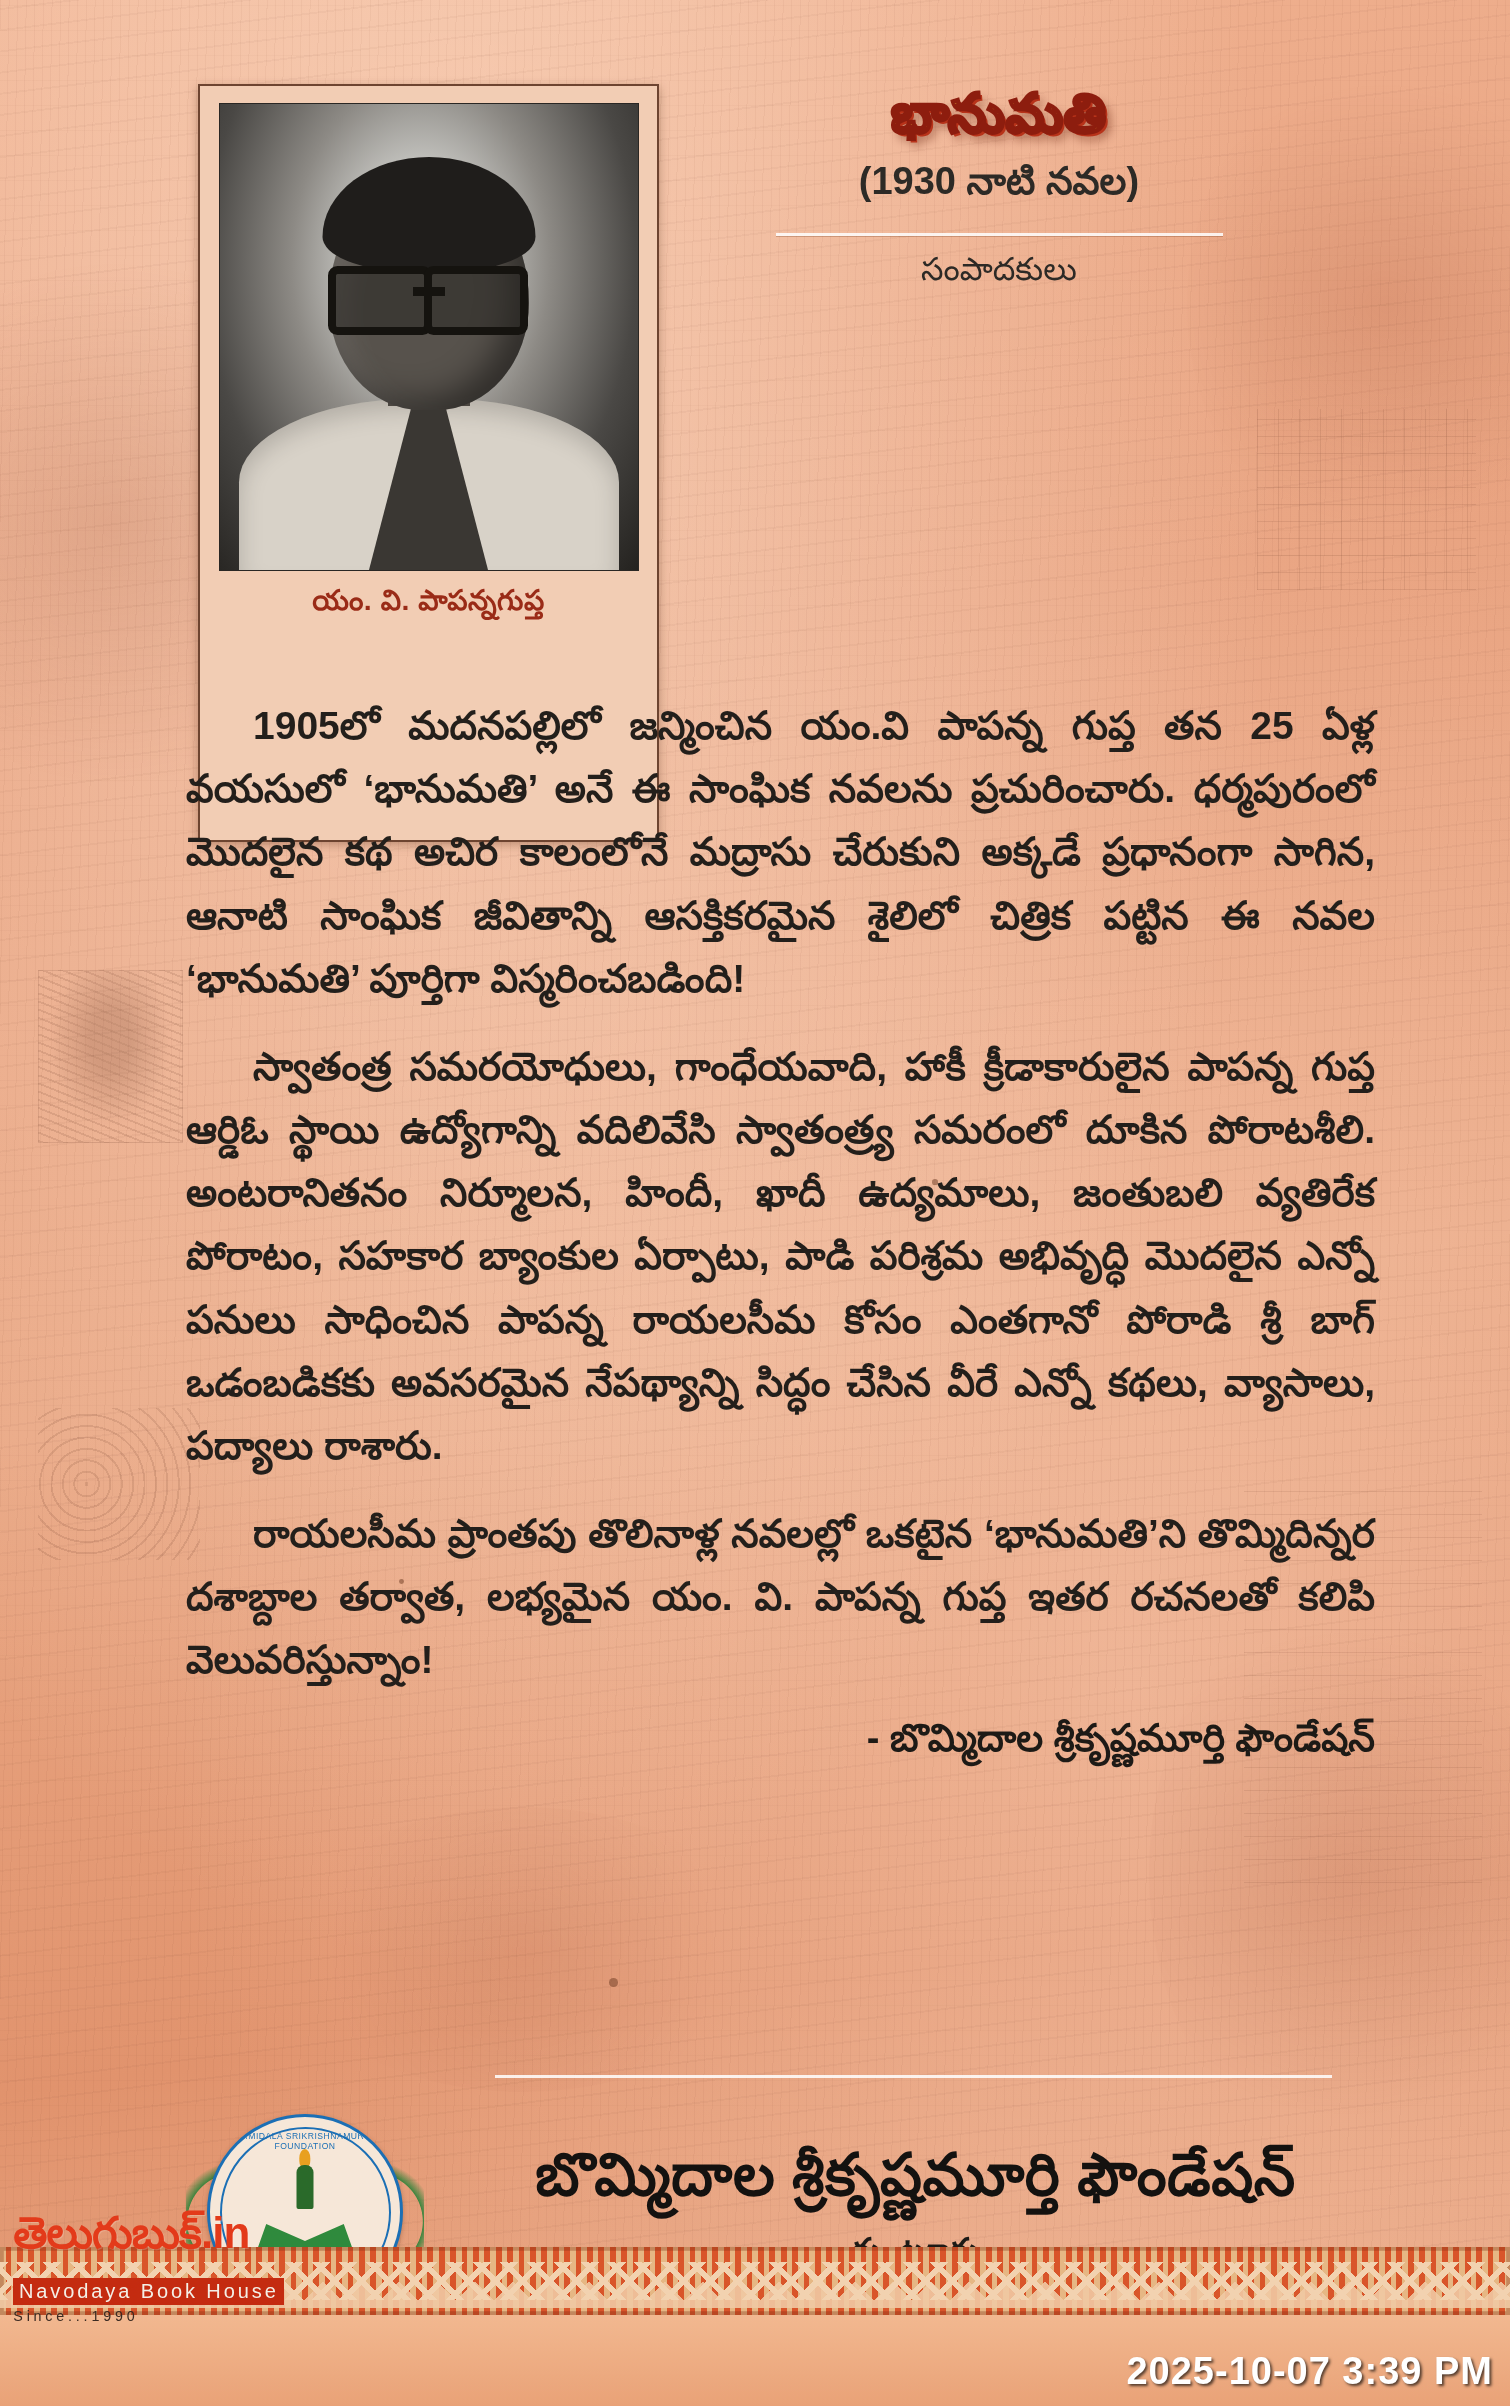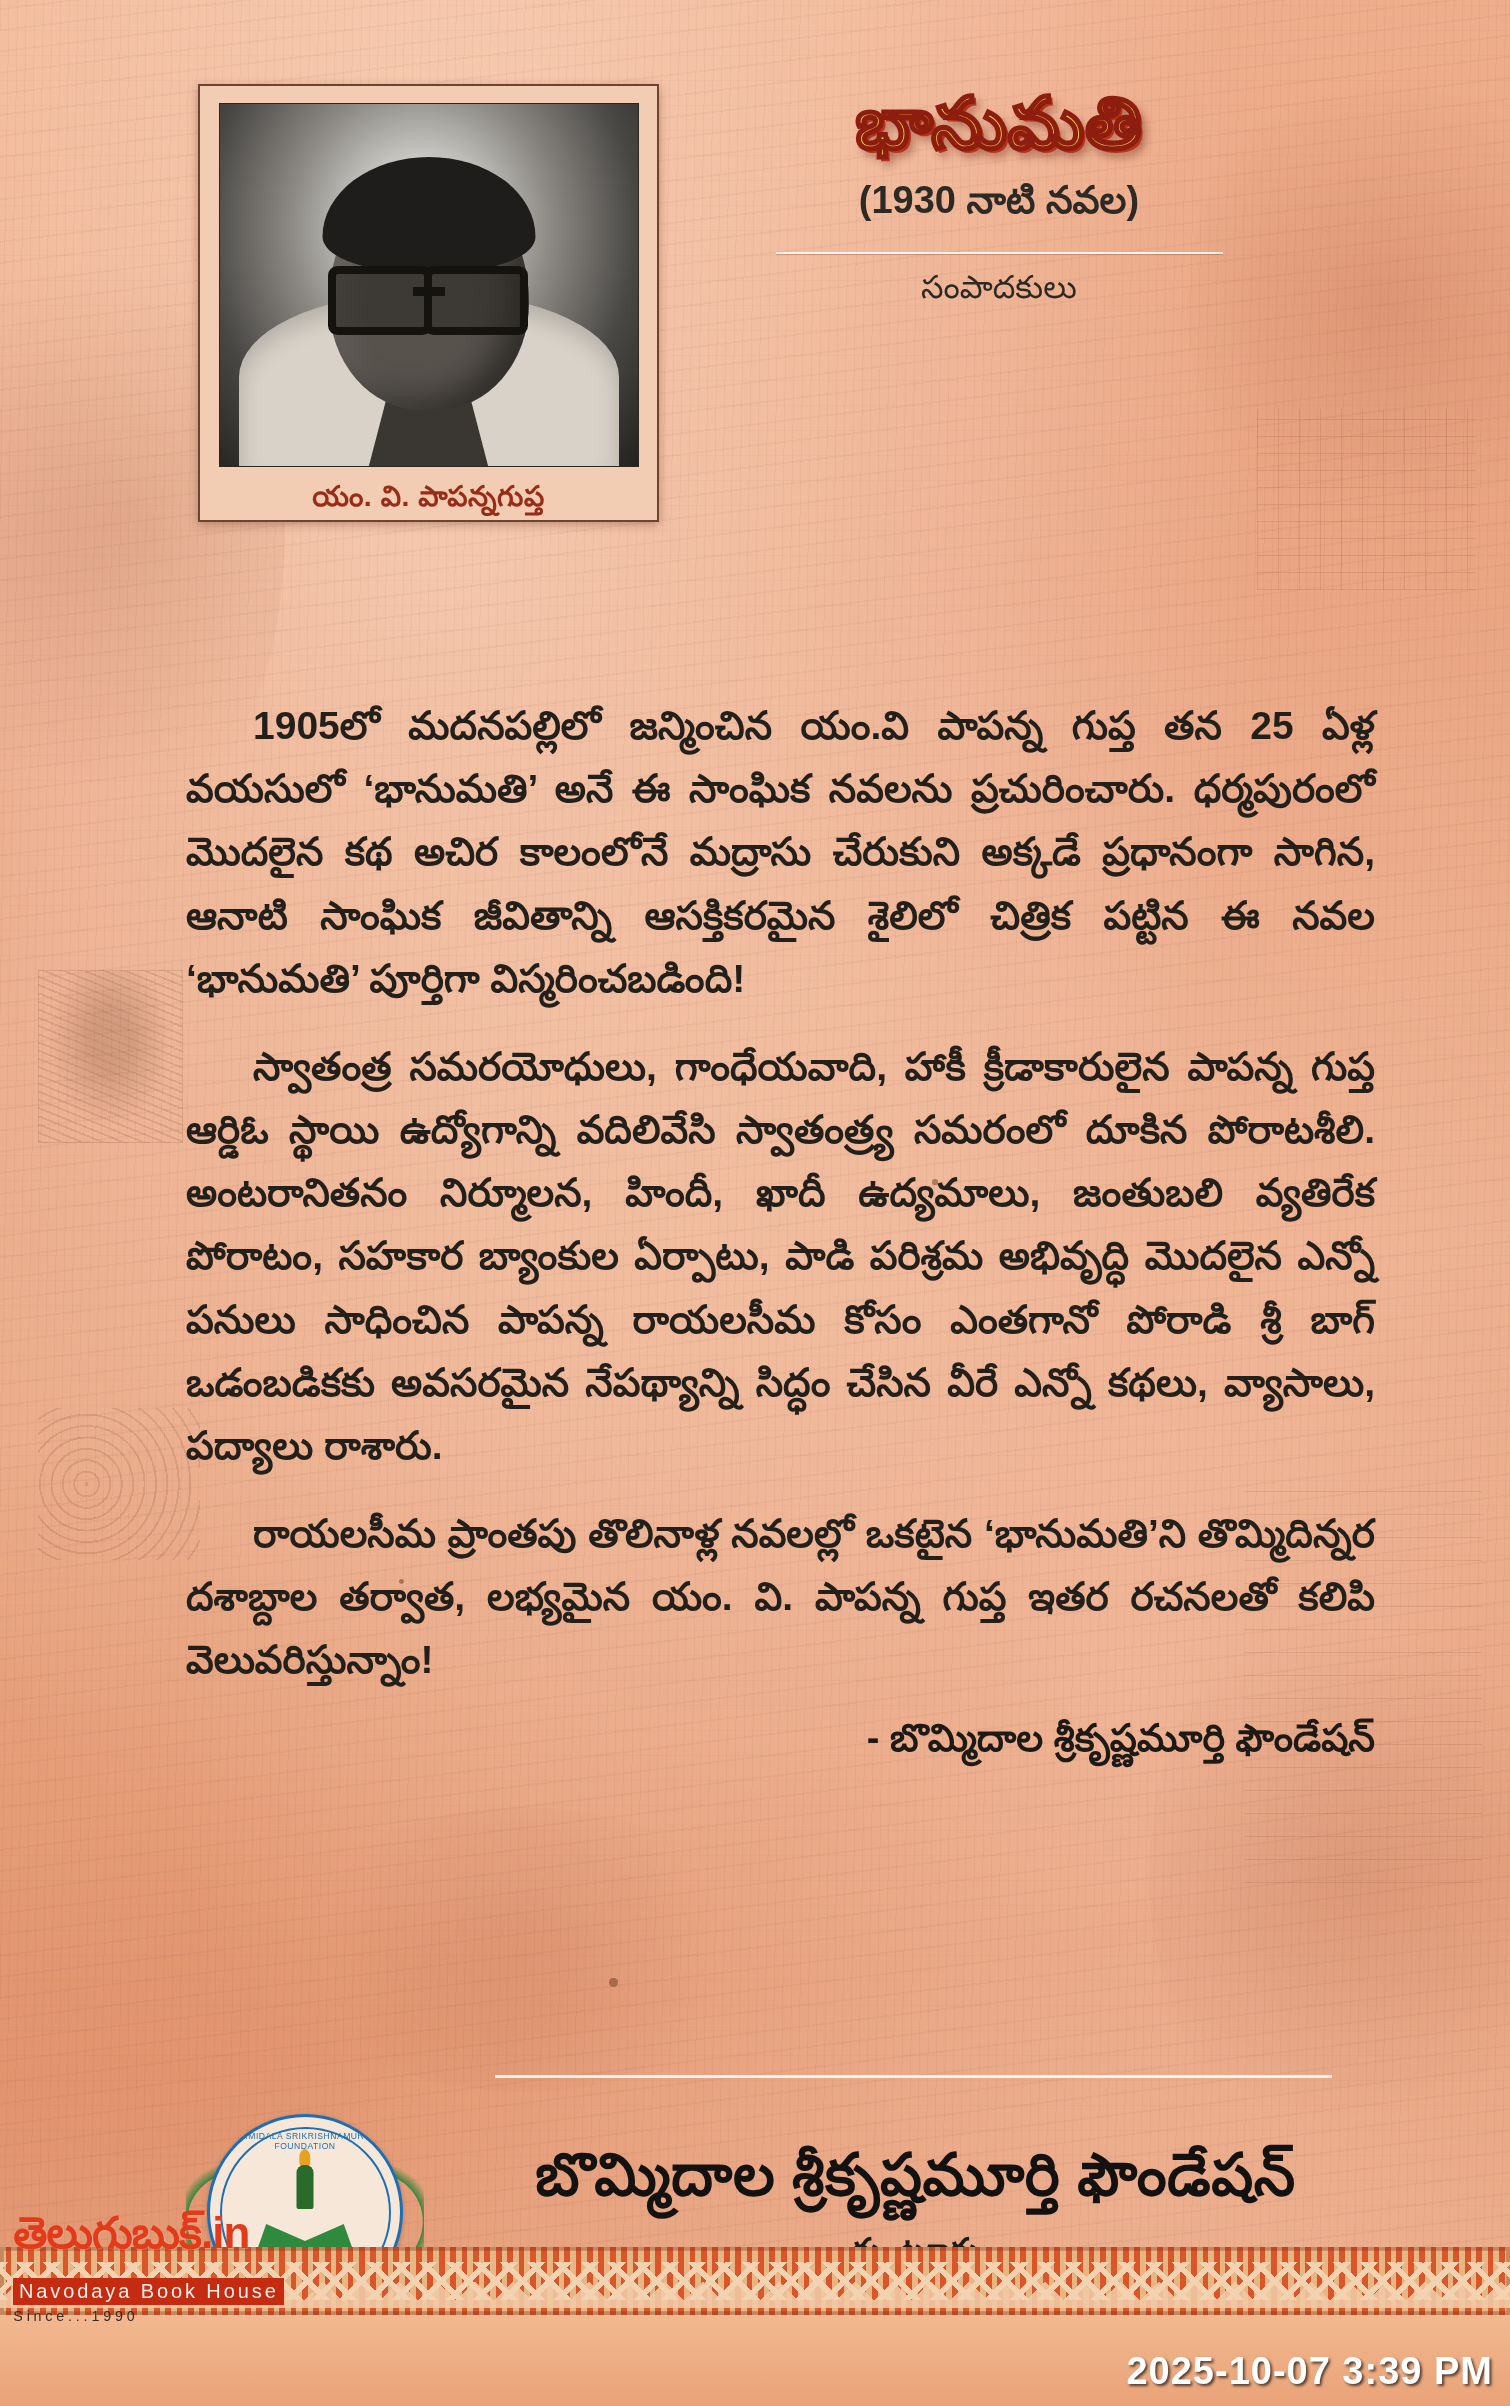--- a/index.html
+++ b/index.html
@@ -41,21 +41,21 @@
   .b2{right:-76px;top:57px;width:399px;height:495px;background:radial-gradient(circle,rgba(150,80,50,.14),rgba(150,80,50,0) 70%);}
   .b3{right:-38px;bottom:247px;width:399px;height:571px;background:radial-gradient(circle,rgba(150,80,50,.14),rgba(150,80,50,0) 70%);}
   .b4{left:285px;bottom:314px;width:476px;height:285px;background:radial-gradient(circle,rgba(160,90,60,.10),rgba(160,90,60,0) 70%);}
   .speck{position:absolute;background:#6b3a22;border-radius:50%;opacity:.5;pointer-events:none;}
 
   
   .content{position:absolute;inset:0;}
 
   
   .photo-block{
-    position:absolute;left:198px;top:84px;width:461px;height:438px;
+    position:absolute;left:198px;top:84px;width:461px;height:758px;
     background:#f2cdb4;
     border:2.9px solid #6d4430;
     box-shadow:0 2.9px 9.5px rgba(80,40,20,.35);
     display:flex;flex-direction:column;align-items:center;
     padding:17px 0 0 0;box-sizing:border-box;
   }
   .photo{
     width:418px;height:466px;
     background:
       radial-gradient(ellipse at 48% 34%, #cfcfcb 0 18%, #8d8a85 42%, #4a4845 70%, #24221f 100%);
@@ -72,28 +72,29 @@
   .p-body{position:absolute;left:50%;bottom:-9.5px;transform:translateX(-50%);width:380px;height:181px;border-radius:46% 46% 0 0;background:#d8d2c8;box-shadow:inset 0 9.5px 25px rgba(0,0,0,.18);}
   .p-shawl{position:absolute;left:50%;bottom:-9.5px;transform:translateX(-50%);width:124px;height:181px;background:#3a3733;clip-path:polygon(38% 0,62% 0,100% 100%,0 100%);}
   .p-neck{position:absolute;left:50%;bottom:164px;transform:translateX(-50%);width:82px;height:67px;background:#4c4741;}
   .photo-caption{
     margin-top:13.3px;font-size:28.5px;color:#9a2b17;font-weight:bold;letter-spacing:0.5px;
   }
 
   
   .title-wrap{position:absolute;left:666px;top:86px;width:666px;text-align:center;}
   .main-title{
-    font-size:72px;font-weight:bold;line-height:1.05;
+    font-size:54px;font-weight:bold;line-height:1.05;
     color:#f5d23c;
     -webkit-text-stroke:2.9px #8d1d0e;
     text-shadow:
       0 0 0 #8d1d0e,
       2.9px 2.9px 0 #b8331a,
       5.7px 6.7px 9.5px rgba(90,20,5,.45);
     letter-spacing:1px;
+    font-family:Liberation Serif, serif;
   }
   .sub-title{margin-top:17px;font-size:38px;color:#2d2a26;font-weight:bold;text-align:center;}
   .rule{height:2.9px;background:#fff;opacity:.85;margin:21px auto 0;width:447px;box-shadow:0 1px 0 rgba(120,60,30,.35);}
   .editors-label{margin-top:15px;font-size:32px;color:#2d2a26;}
   .editor-name{margin-top:9.5px;font-size:38px;font-weight:bold;color:#19170f;}
 
   
   .body-text{position:absolute;left:186px;top:694px;width:1189px;color:#231f1b;}
   .body-text p{
     margin:0 0 25px 0;

